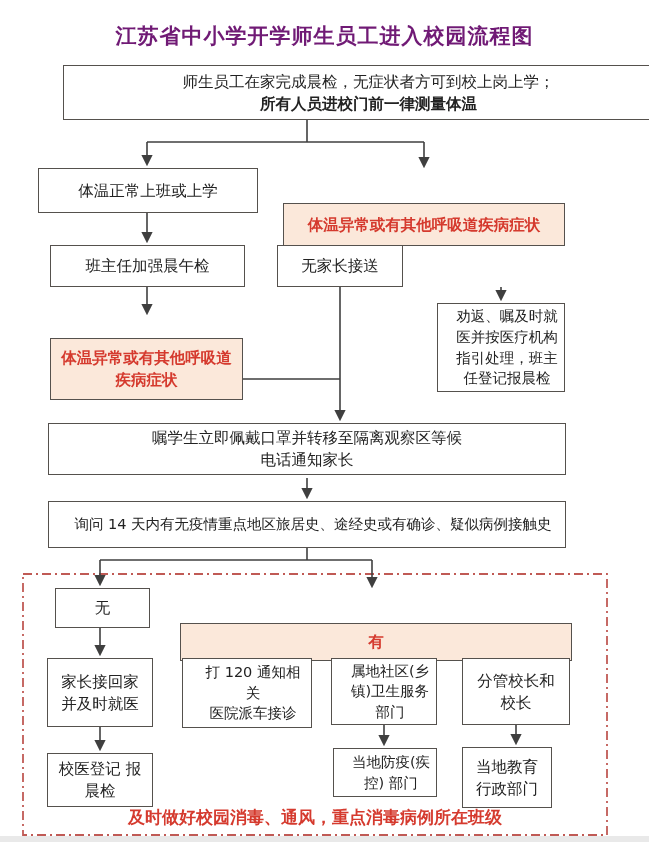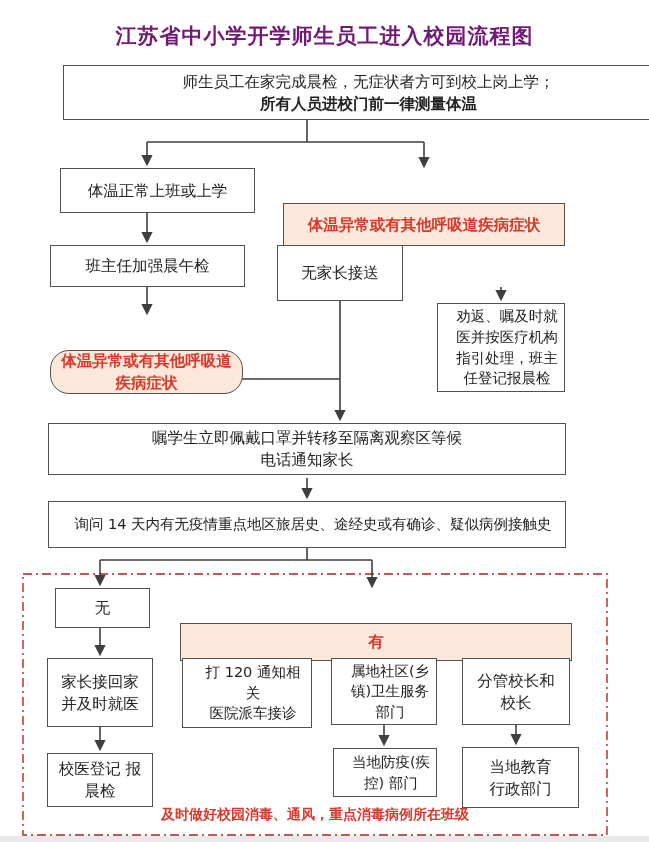--- a/index.html
+++ b/index.html
@@ -19,21 +19,21 @@
   .zone{fill:none;stroke:var(--zone);stroke-width:1.8;stroke-dasharray:9 4 2 4;}
   .node{position:absolute;box-sizing:border-box;border:1.6px solid var(--border);
         background:#fff;display:flex;flex-direction:column;align-items:center;justify-content:center;
         text-align:center;font-size:15.5px;line-height:1.42;color:#222;
         white-space:pre-line;padding:2px 4px;}
   .node .bold{font-weight:bold;}
   .peach{background:var(--peach);margin-top:33px;}
   .rednode{color:var(--red);font-weight:bold;}
   .tight{font-size:14.5px;padding-left:16px;}
   .note{position:absolute;left:23px;top:806px;width:584px;text-align:center;
-        font-size:14px;font-weight:bold;color:var(--red);}
+        font-size:17px;font-weight:bold;color:var(--red);}
   .bottom-strip{position:absolute;left:0;top:836px;width:649px;height:6px;background:#e9e9e9;}
 </style>
 </head>
 <body>
 
 <div class="page">
 
   <h1 class="title">江苏省中小学开学师生员工进入校园流程图</h1>
 
   <svg class="connectors" width="649" height="842" viewBox="0 0 649 842">
@@ -73,30 +73,30 @@
     <path class="ln" marker-end="url(#arr)" d="M100,727 L100,749"></path>
     <path class="ln" marker-end="url(#arr)" d="M384,725 L384,744"></path>
     <path class="ln" marker-end="url(#arr)" d="M516,725 L516,743"></path>
   </svg>
 
   <div class="node" style="left:63px;top:65px;width:611px;height:55px;">
     <span>师生员工在家完成晨检，无症状者方可到校上岗上学；</span>
     <span class="bold">所有人员进校门前一律测量体温</span>
   </div>
 
-  <div class="node" style="left:60px;top:168px;width:195px;height:45px;">体温正常上班或上学</div>
+  <div class="node" style="left:38px;top:168px;width:220px;height:45px;">体温正常上班或上学</div>
 
   <div class="node peach rednode" style="left:283px;top:170px;width:282px;height:43px;">体温异常或有其他呼吸道疾病症状</div>
 
   <div class="node" style="left:50px;top:245px;width:195px;height:42px;">班主任加强晨午检</div>
 
-  <div class="node" style="left:277px;top:245px;width:126px;height:56px;">无家长接送</div>
+  <div class="node" style="left:277px;top:245px;width:126px;height:42px;">无家长接送</div>
 
 
-  <div class="node peach rednode" style="left:50px;top:317px;width:193px;height:44px;border-radius:19px;">体温异常或有其他呼吸道
+  <div class="node peach rednode" style="left:50px;top:305px;width:193px;height:62px;">体温异常或有其他呼吸道
 疾病症状</div>
 
   <div class="node tight" style="left:437px;top:303px;width:128px;height:89px;">劝返、嘱及时就
 医并按医疗机构
 指引处理，班主
 任登记报晨检</div>
 
   <div class="node" style="left:48px;top:423px;width:518px;height:52px;">嘱学生立即佩戴口罩并转移至隔离观察区等候
 电话通知家长</div>
 
@@ -118,20 +118,20 @@
 
   <div class="node" style="left:462px;top:658px;width:108px;height:67px;text-align:center;">分管校长和
 校长</div>
 
   <div class="node" style="left:47px;top:753px;width:106px;height:54px;">校医登记 报
 晨检</div>
 
   <div class="node tight" style="left:333px;top:748px;width:104px;height:49px;">当地防疫(疾
 控) 部门</div>
 
-  <div class="node" style="left:462px;top:747px;width:117px;height:61px;">当地教育
+  <div class="node" style="left:462px;top:747px;width:90px;height:61px;">当地教育
 行政部门</div>
 
   <div class="note">及时做好校园消毒、通风，重点消毒病例所在班级</div>
 
   <div class="bottom-strip"></div>
 
 </div>
 
 </body></html>

